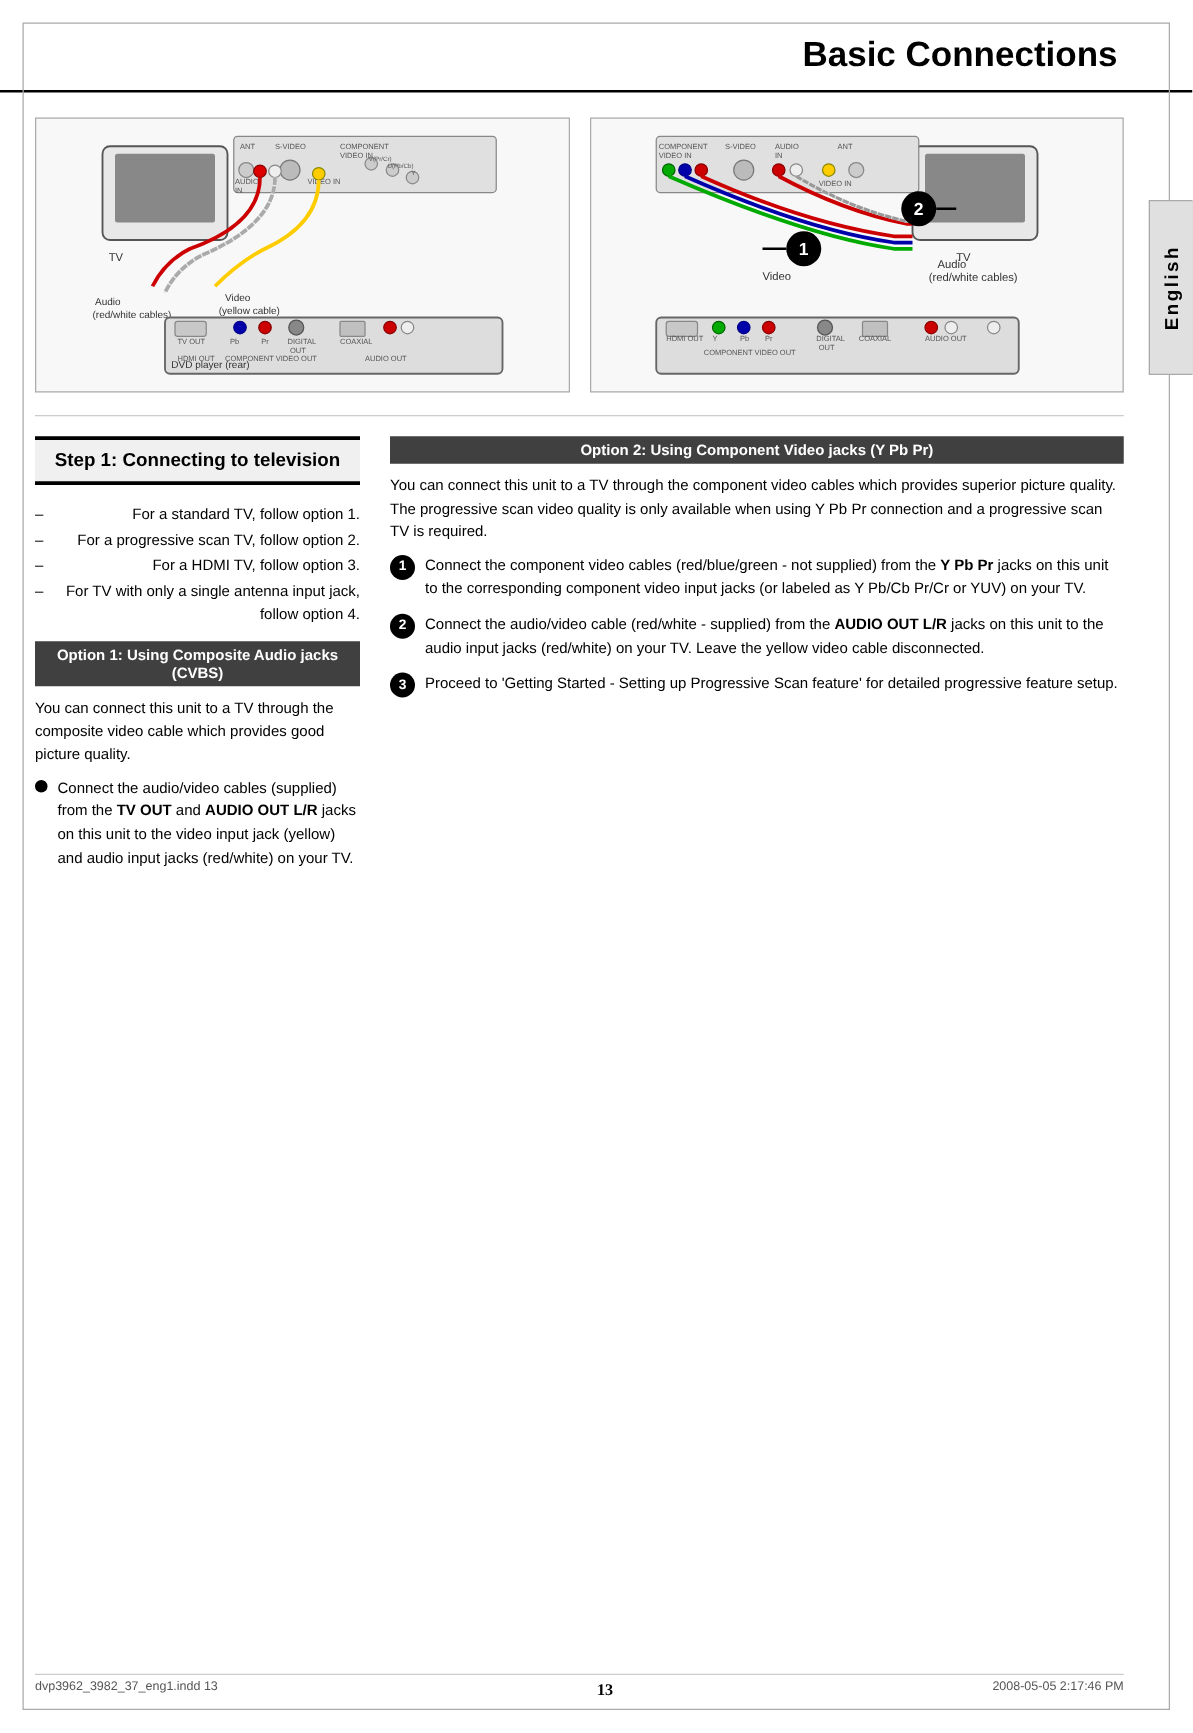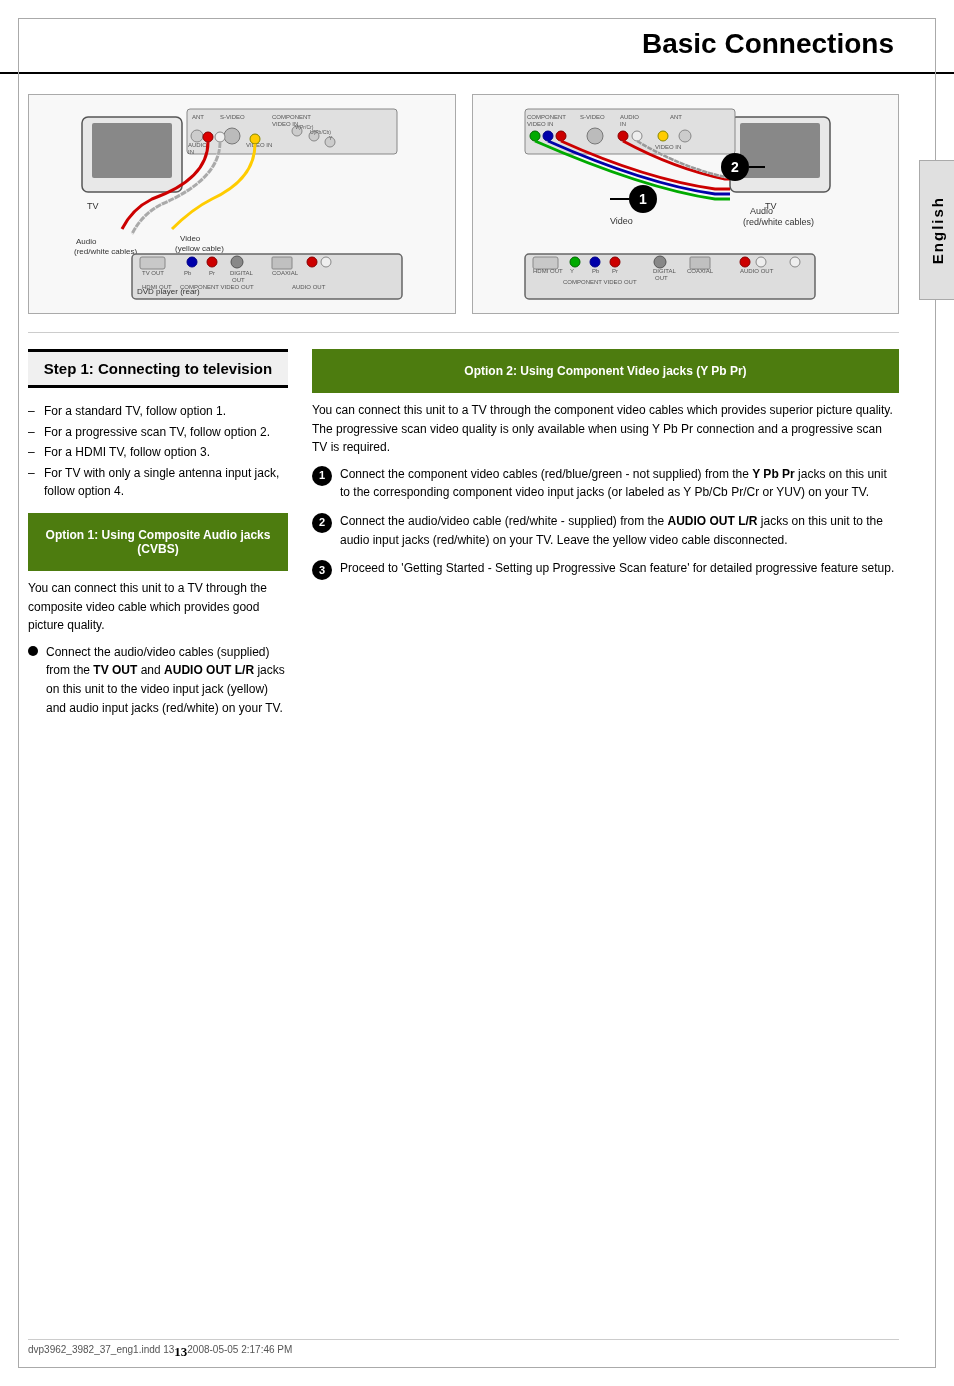--- a/index.html
+++ b/index.html
@@ -119,45 +119,46 @@
     }
 
     .step-body p {
       margin-bottom: 8px;
     }
 
     .step-list {
       list-style: none;
       padding: 0;
       margin: 0 0 12px 0;
+      text-align: right;
     }
     .step-list li {
       font-size: 12px;
       line-height: 1.55;
       padding-left: 16px;
       position: relative;
       margin-bottom: 2px;
     }
     .step-list li::before {
       content: '–';
       position: absolute;
       left: 0;
     }
 
     
     .option-box {
       margin-bottom: 14px;
     }
     .option-header {
-      background: #4d7c0f;
+      background: #404040;
       color: #fff;
       font-size: 12px;
       font-weight: bold;
       text-align: center;
-      padding: 15px 8px;
+      padding: 4px 8px;
       margin-bottom: 8px;
     }
     .option-body {
       font-size: 12px;
       line-height: 1.55;
     }
     .option-body p {
       margin-bottom: 8px;
     }
 
@@ -207,20 +208,21 @@
     }
     .bullet-text { flex: 1; }
 
     
     .page-footer {
       position: absolute;
       bottom: 26px;
       left: 28px;
       right: 55px;
       display: flex;
+      justify-content: space-between;
       font-size: 10px;
       color: #555;
       border-top: 1px solid #ccc;
       padding-top: 4px;
     }
 
     .page-number {
       font-size: 13px;
       font-weight: bold;
       color: #000;

